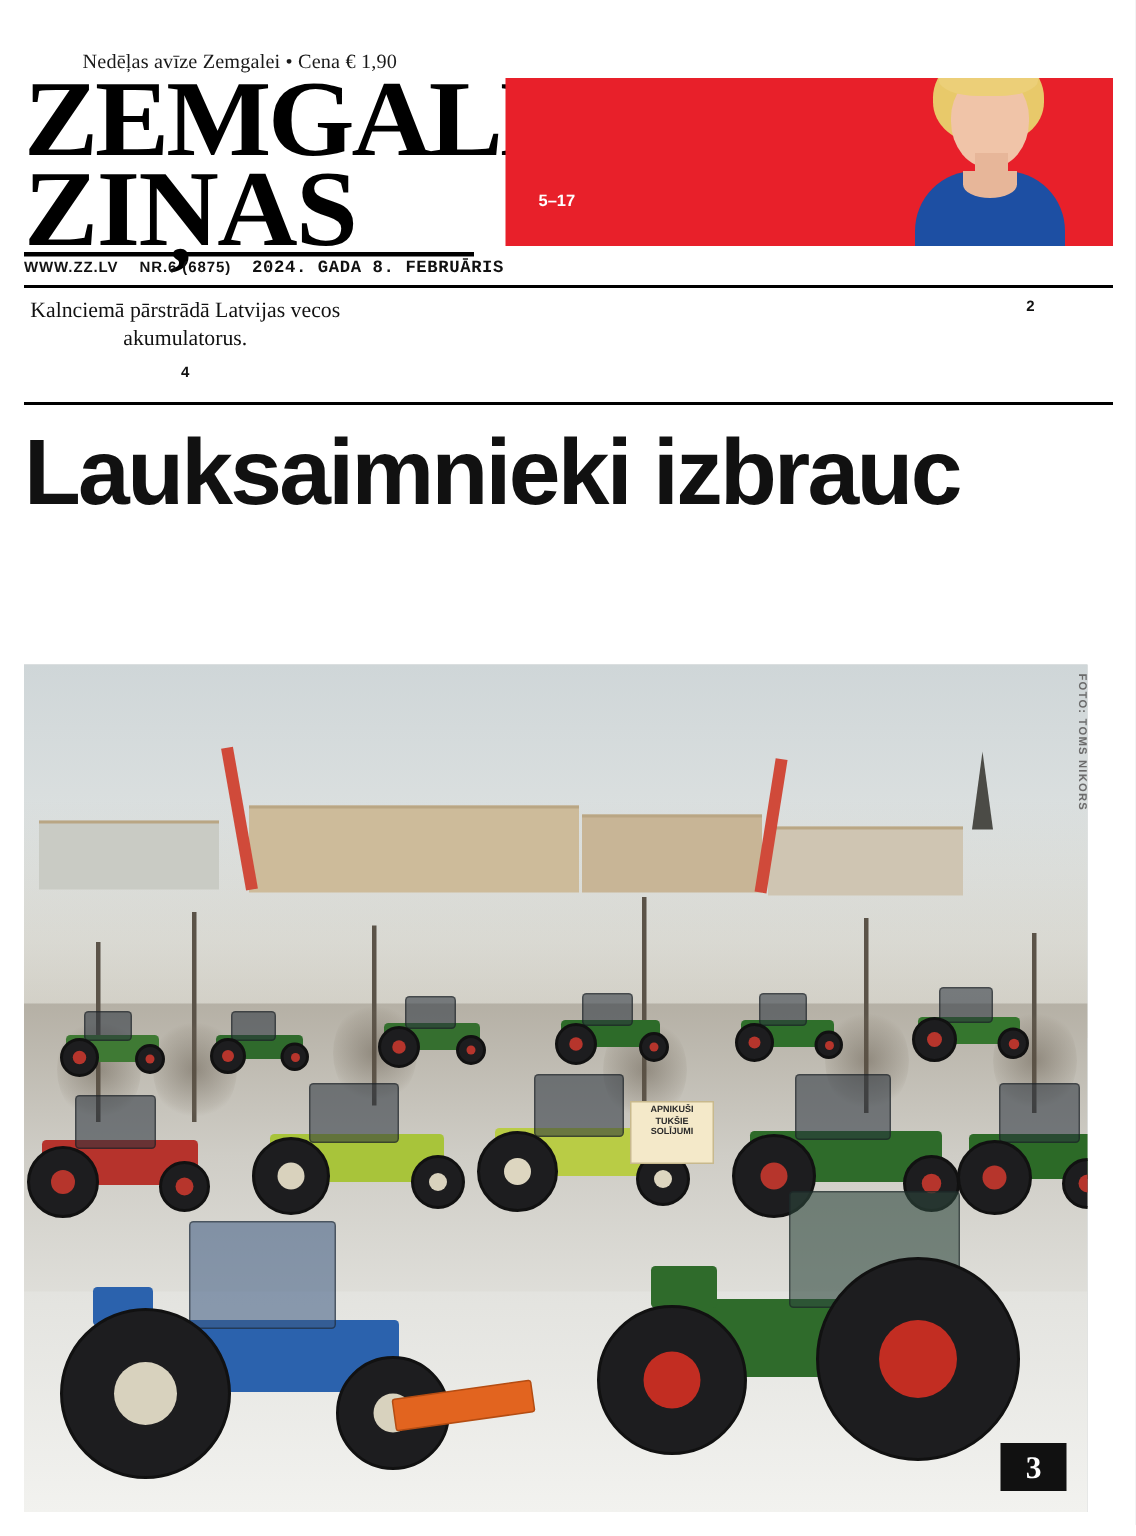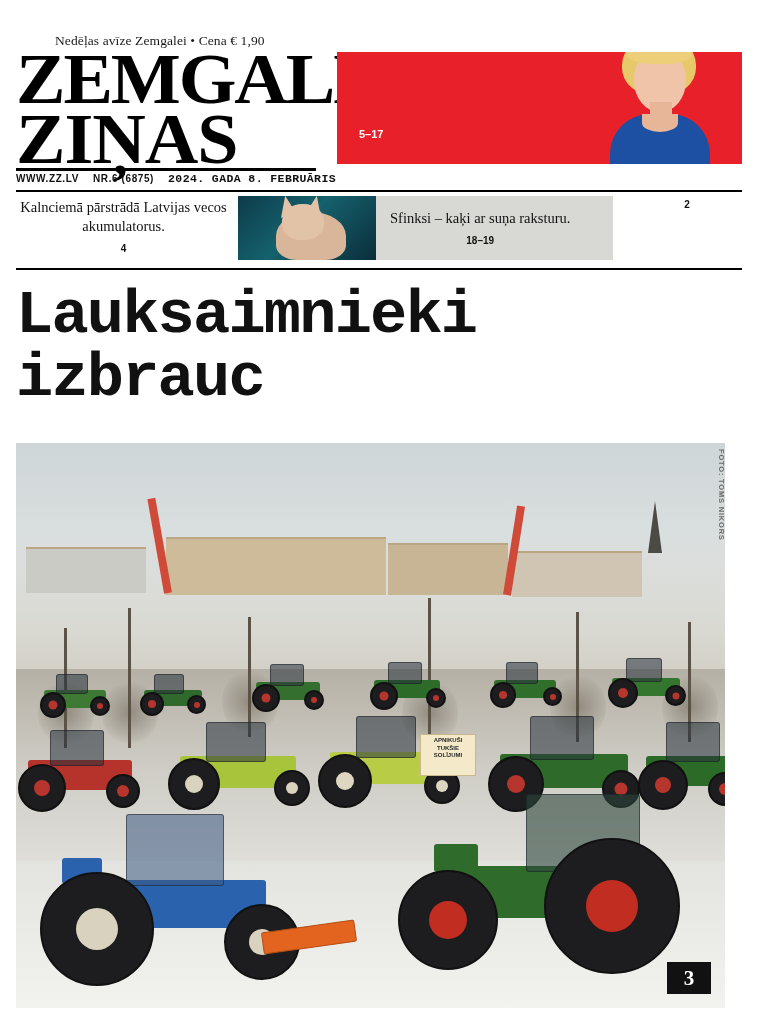--- a/index.html
+++ b/index.html
@@ -307,21 +307,21 @@
     height: 2px;
     background: #000;
   }
 
   
   .headline {
     position: absolute;
     left: 16px;
     top: 284px;
     width: 726px;
-    font-family: Liberation Mono, monospace;
+    font-family: Liberation Sans, sans-serif;
     font-weight: bold;
     font-size: 62px;
     line-height: 1.02;
     letter-spacing: -1.8px;
     color: #111;
   }
 
   
   .photo {
     position: absolute;
@@ -501,32 +501,20 @@
 
   <div class="header-rule"></div>
 
   <div class="teasers">
 
     <div class="teaser-left">
       <div>Kalnciemā pārstrādā Latvijas vecos akumulatorus.</div>
       <div class="pg">4</div>
     </div>
 
-    <div class="teaser-mid">
-      <div class="teaser-photo">
-        <div class="cat-body"></div>
-        <div class="cat-head"></div>
-        <div class="cat-ear-l"></div>
-        <div class="cat-ear-r"></div>
-      </div>
-      <div class="teaser-mid-text">
-        <div>Sfinksi – kaķi ar suņa raksturu.</div>
-        <div class="pg">18–19</div>
-      </div>
-    </div>
 
     <div class="teaser-right">
       <div class="pg">2</div>
     </div>
   </div>
 
   <div class="teaser-rule"></div>
 
   <div class="headline">
     <div>Lauksaimnieki izbrauc</div>

